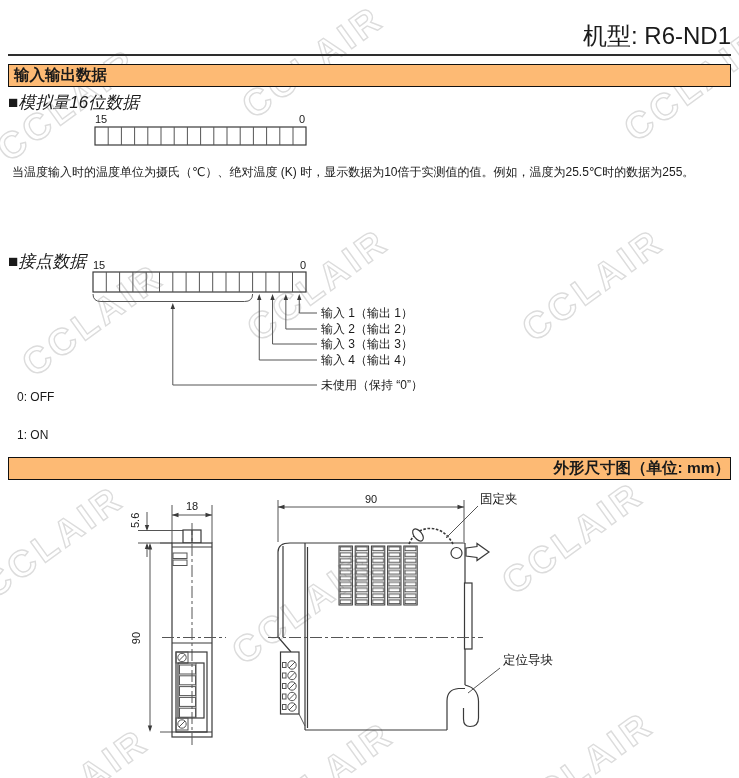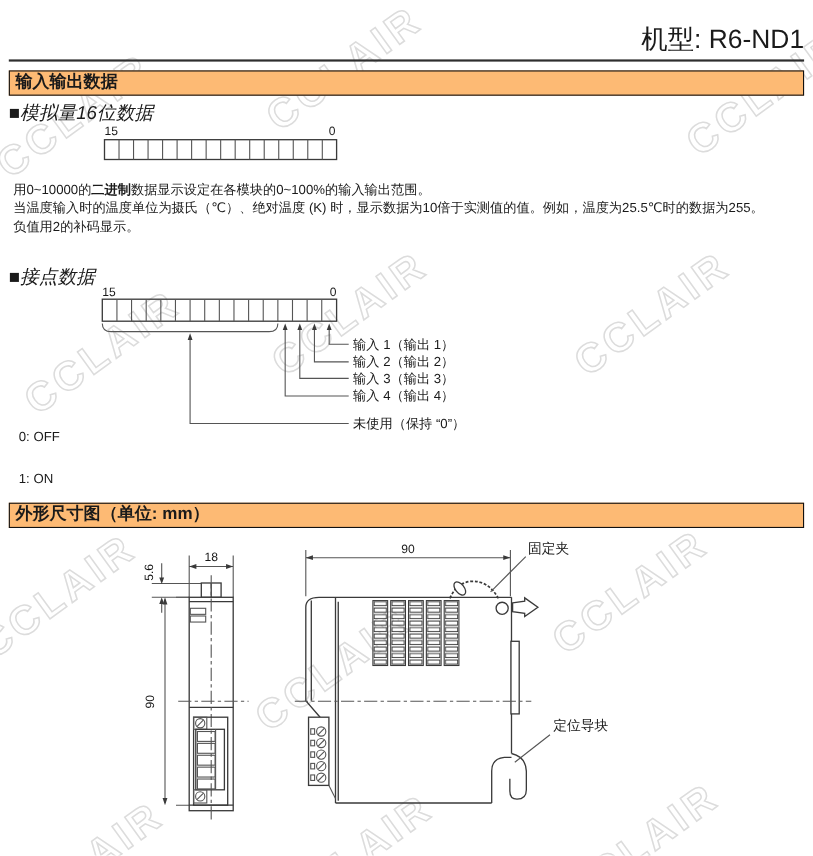--- a/index.html
+++ b/index.html
@@ -9,21 +9,21 @@
   .wm-layer{left:0;top:0;}
   .wm-layer text{font-size:37px;font-weight:bold;letter-spacing:4px;fill:#ffffff;
         stroke:#dcdcdc;stroke-width:1.4px;text-anchor:middle;
         font-family:"Liberation Sans","DejaVu Sans",sans-serif;}
   .model{top:20px;right:8px;font-size:24px;font-weight:400;}
   .rule{top:54px;left:8px;width:723px;height:2.2px;background:#2e2e2e;}
   .sechead{left:8px;width:723px;height:23px;background:#fdba74;border:1.8px solid #111;
         box-sizing:border-box;font-size:15.5px;font-weight:bold;line-height:19px;
         padding-left:5px;}
   .sec1{top:64px;}
-  .sec2{top:457px;}
+  .sec2{top:457px;text-align:right;}
   .subhead{left:8px;font-size:17px;font-style:italic;}
   .paras{left:12px;top:164px;font-size:12px;line-height:17.2px;}
   .legend{left:17px;font-size:12px;}
   svg{position:absolute;left:0;overflow:visible;}
   svg text{font-family:"Liberation Sans","DejaVu Sans",sans-serif;fill:#1a1a1a;}
   .num{font-size:11px;}
   .lbl{font-size:12px;}
   .dlbl{font-size:12.5px;}
   .ln{stroke:#3a3a3a;stroke-width:1.2;fill:none;}
   .thin{stroke:#555;stroke-width:1;fill:none;}
@@ -61,26 +61,24 @@
   <div class="abs subhead" style="top:91px">■模拟量16位数据</div>
 
   <svg style="top:106px" width="739" height="48">
     <text class="num" x="95" y="17">15</text>
     <text class="num" x="305" y="17" text-anchor="end">0</text>
     <rect class="ln" x="95" y="21" width="211" height="18"></rect>
     <path class="thin" d="M108.2,21 V39 M121.4,21 V39 M134.6,21 V39 M147.8,21 V39 M161,21 V39 M174.2,21 V39 M187.4,21 V39 M200.6,21 V39 M213.8,21 V39 M227,21 V39 M240.2,21 V39 M253.4,21 V39 M266.6,21 V39 M279.8,21 V39 M293,21 V39"></path>
   </svg>
 
   <div class="abs paras">
-    <div><span>用0~10000的</span><b>二进制</b><span>数据显示设定在各模块的0~100%的输入输出范围。</span></div>
     <div>当温度输入时的温度单位为摄氏（℃）、绝对温度 (K) 时，显示数据为10倍于实测值的值。例如，温度为25.5℃时的数据为255。</div>
-    <div>负值用2的补码显示。</div>
   </div>
 
-  <div class="abs subhead" style="top:240px">■接点数据</div>
+  <div class="abs subhead" style="top:250px">■接点数据</div>
 
   <svg style="top:258px" width="739" height="142">
     <text class="num" x="93" y="11">15</text>
     <text class="num" x="306" y="11" text-anchor="end">0</text>
     <rect class="ln" x="93" y="14" width="213" height="20"></rect>
     <path class="thin" d="M106.3,14 V34 M119.6,14 V34 M132.9,14 V34 M146.2,14 V34 M159.5,14 V34 M172.8,14 V34 M186.1,14 V34 M199.4,14 V34 M212.7,14 V34 M226,14 V34 M239.3,14 V34 M252.6,14 V34 M265.9,14 V34 M279.2,14 V34 M292.5,14 V34"></path>
     <path class="thin" d="M93,36 Q93,43.5 101,43.5 L244.6,43.5 Q252.6,43.5 252.6,36"></path>
     <polygon class="ah" points="299.25,36 297.05,42 301.45,42"></polygon>
     <polygon class="ah" points="285.85,36 283.65,42 288.05,42"></polygon>
     <polygon class="ah" points="272.55,36 270.35,42 274.75,42"></polygon>

